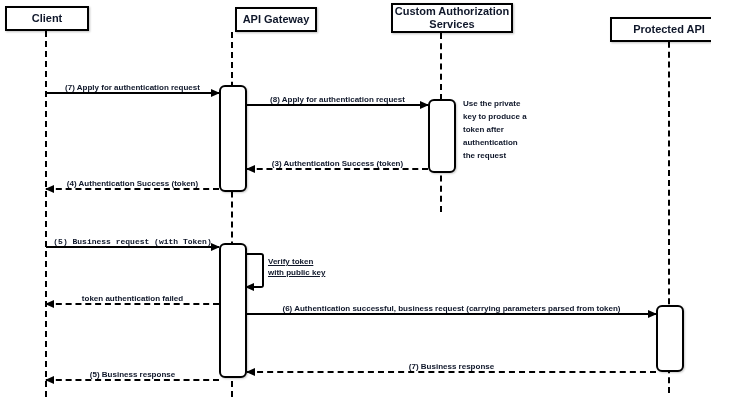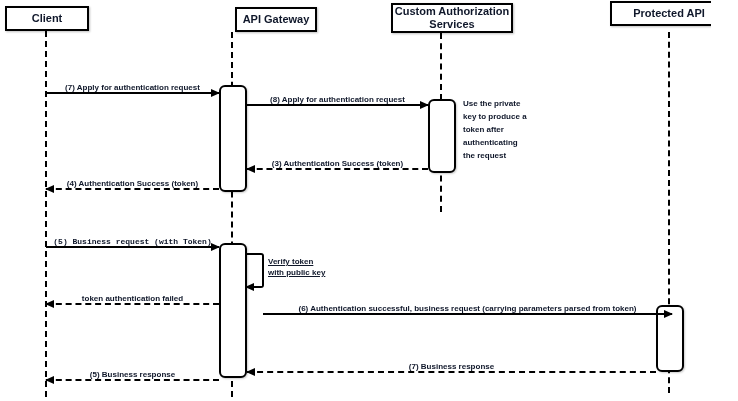--- a/index.html
+++ b/index.html
@@ -59,21 +59,21 @@
   <div class="actor" style="left:5px; top:6px; width:84px; height:25px;">
     <span>Client</span>
   </div>
   <div class="actor" style="left:192px; top:7px; width:82px; height:25px;margin-left:43px;">
     <span>API Gateway</span>
   </div>
   <div class="actor" style="left:379px; top:3px; width:122px; height:30px;margin-left:12px;">
     <span>Custom Authorization
 Services</span>
   </div>
-  <div class="actor" style="left:610px; top:1px; width:118px; height:25px;">
+  <div class="actor" style="left:610px; top:17px; width:118px; height:25px;">
     <span>Protected API</span>
   </div>
 
   <div class="activation" style="left:219px; top:85px; height:107px;"></div>
   <div class="activation" style="left:428px; top:99px; height:74px;"></div>
   <div class="activation" style="left:219px; top:243px; height:135px;"></div>
   <div class="activation" style="left:656px; top:305px; height:67px;"></div>
 
   <div class="message solid" style="left:46px; top:92px; width:173px;">
     <div class="msg-label">(7) Apply for authentication request</div>
@@ -81,21 +81,21 @@
   </div>
 
   <div class="message solid" style="left:247px; top:104px; width:181px;">
     <div class="msg-label">(8) Apply for authentication request</div>
     <div class="arrow right"></div>
   </div>
 
   <div class="note note-cas">Use the private
 key to produce a
 token after
-authenticating
+authentication
 the request</div>
 
   <div class="message dashed" style="left:247px; top:168px; width:181px;">
     <div class="msg-label">(3) Authentication Success (token)</div>
     <div class="arrow left"></div>
   </div>
 
   <div class="message dashed" style="left:46px; top:188px; width:173px;">
     <div class="msg-label">(4) Authentication Success (token)</div>
     <div class="arrow left"></div>
@@ -110,21 +110,21 @@
     <div class="loop-arrow"></div>
   </div>
   <div class="note note-verify">Verify token
 with public key</div>
 
   <div class="message dashed" style="left:46px; top:303px; width:173px;">
     <div class="msg-label">token authentication failed</div>
     <div class="arrow left"></div>
   </div>
 
-  <div class="message solid" style="left:263px; top:313px; width:409px;">
+  <div class="message solid" style="left:247px; top:313px; width:409px;">
     <div class="msg-label">(6) Authentication successful, business request (carrying parameters parsed from token)</div>
     <div class="arrow right"></div>
   </div>
 
   <div class="message dashed" style="left:247px; top:371px; width:409px;">
     <div class="msg-label">(7) Business response</div>
     <div class="arrow left"></div>
   </div>
 
   <div class="message dashed" style="left:46px; top:379px; width:173px;">

